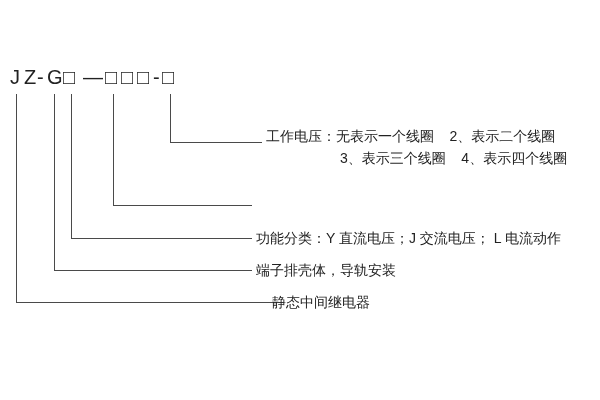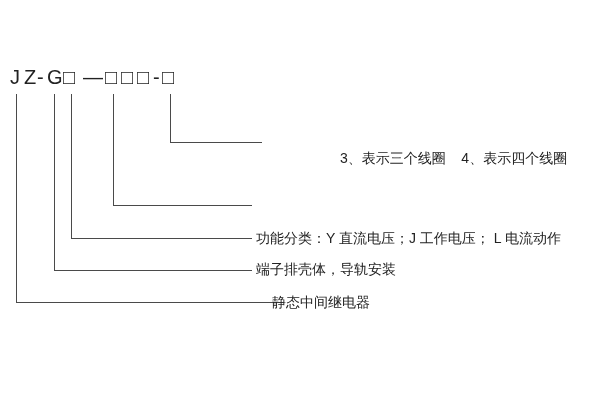--- a/index.html
+++ b/index.html
@@ -50,21 +50,21 @@
   .h1{top:142px;left:170px;width:92px;}
   .h2{top:205px;left:113px;width:139px;}
   .h3{top:238px;left:71px; width:181px;}
   .h4{top:270px;left:54px; width:198px;}
   .h5{top:302px;left:16px; width:268px;}
   
   .l1a{left:266px;top:128px;}
   .l1b{left:340px;top:150px;}
   .l2 {left:256px;top:197px;}
   .l3 {left:256px;top:230px;}
-  .l4 {left:256px;top:262px;font-family:Liberation Mono, monospace;}
+  .l4 {left:256px;top:262px;}
   .l5 {left:272px;top:294px;}
 </style>
 </head>
 <body>
 
 <div class="stage">
 
   <span class="model-part mp0">J</span>
   <span class="model-part mp1">Z</span>
   <span class="model-part mp2">-</span>
@@ -82,18 +82,19 @@
   <div class="vline v3"></div>
   <div class="vline v4"></div>
   <div class="vline v5"></div>
 
   <div class="hline h1"></div>
   <div class="hline h2"></div>
   <div class="hline h3"></div>
   <div class="hline h4"></div>
   <div class="hline h5"></div>
 
+  <span class="lbl l1a">工作电压：无表示一个线圈    2、表示二个线圈</span>
   <span class="lbl l1b">3、表示三个线圈    4、表示四个线圈</span>
-  <span class="lbl l3">功能分类：Y 直流电压；J 工作电压； L 电流动作</span>
+  <span class="lbl l3">功能分类：Y 直流电压；J 交流电压； L 电流动作</span>
   <span class="lbl l4">端子排壳体，导轨安装</span>
   <span class="lbl l5">静态中间继电器</span>
 
 </div>
 
 </body></html>

